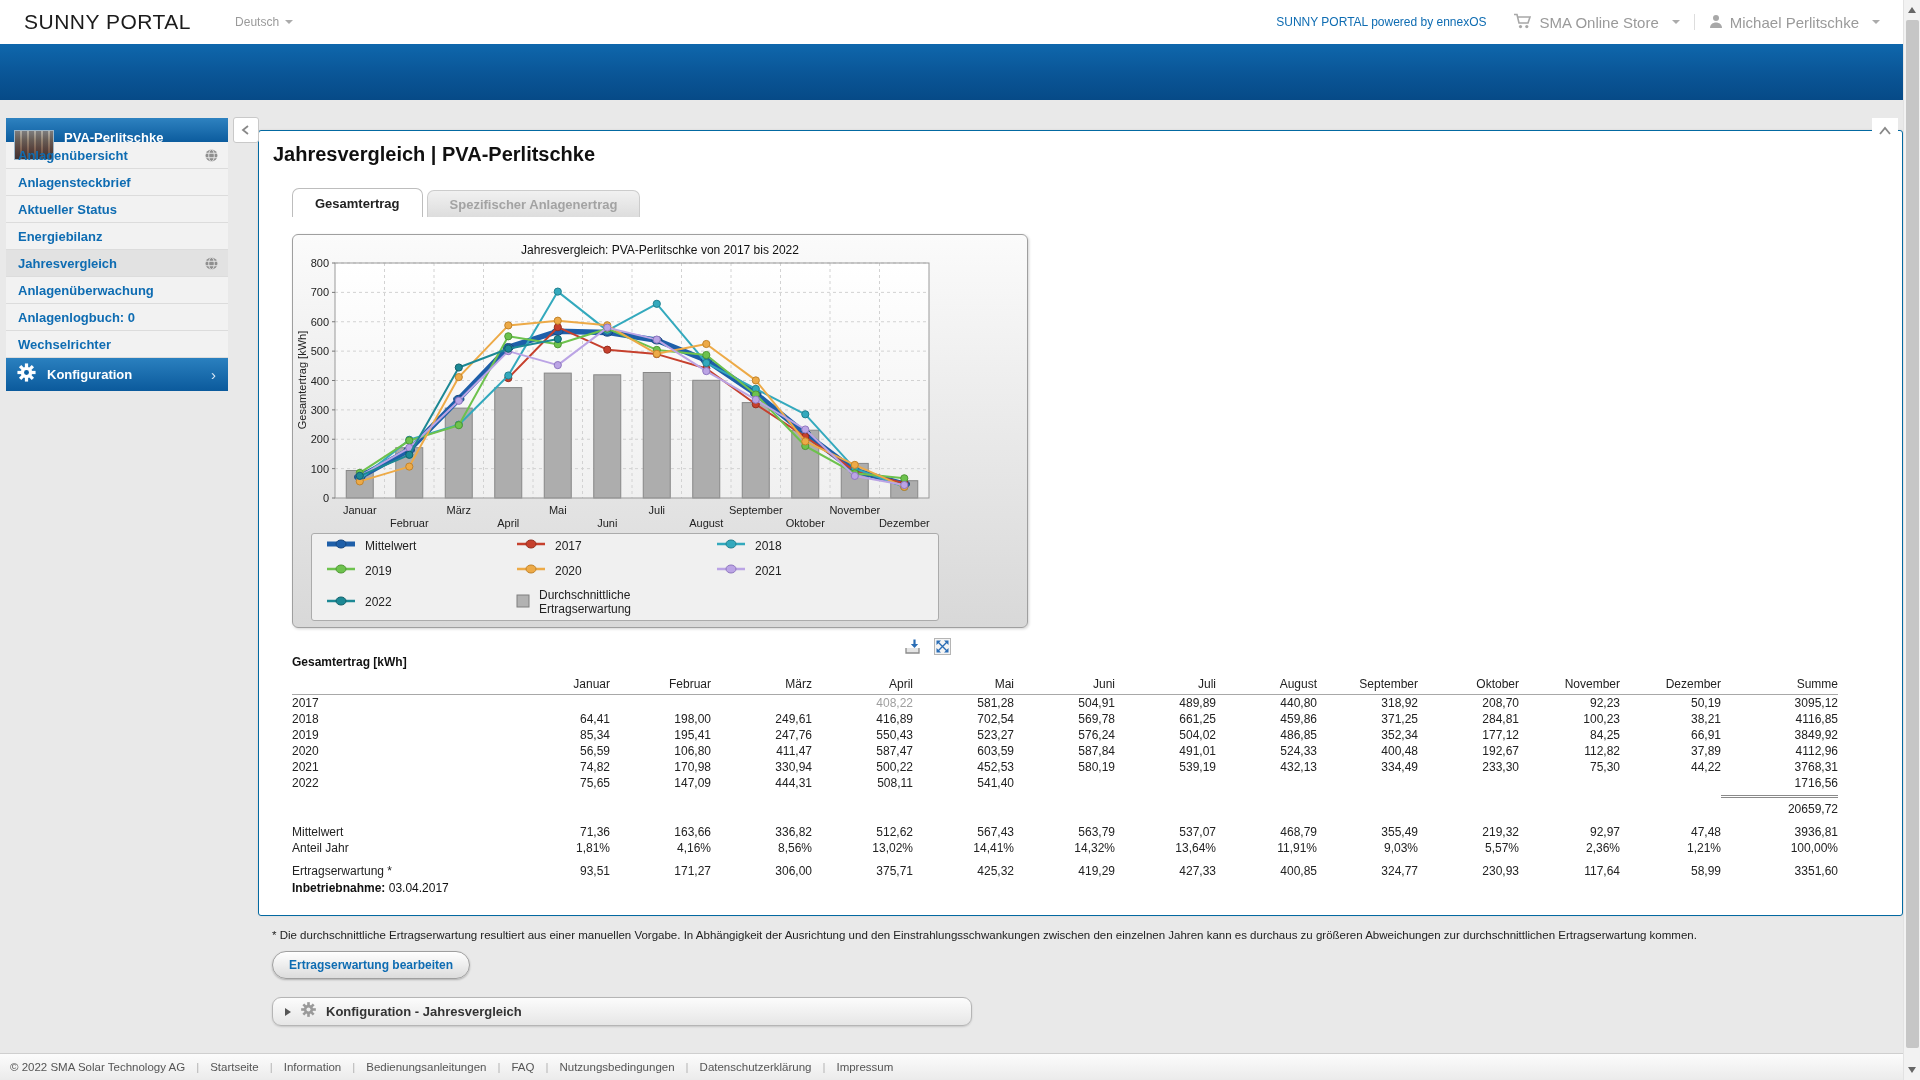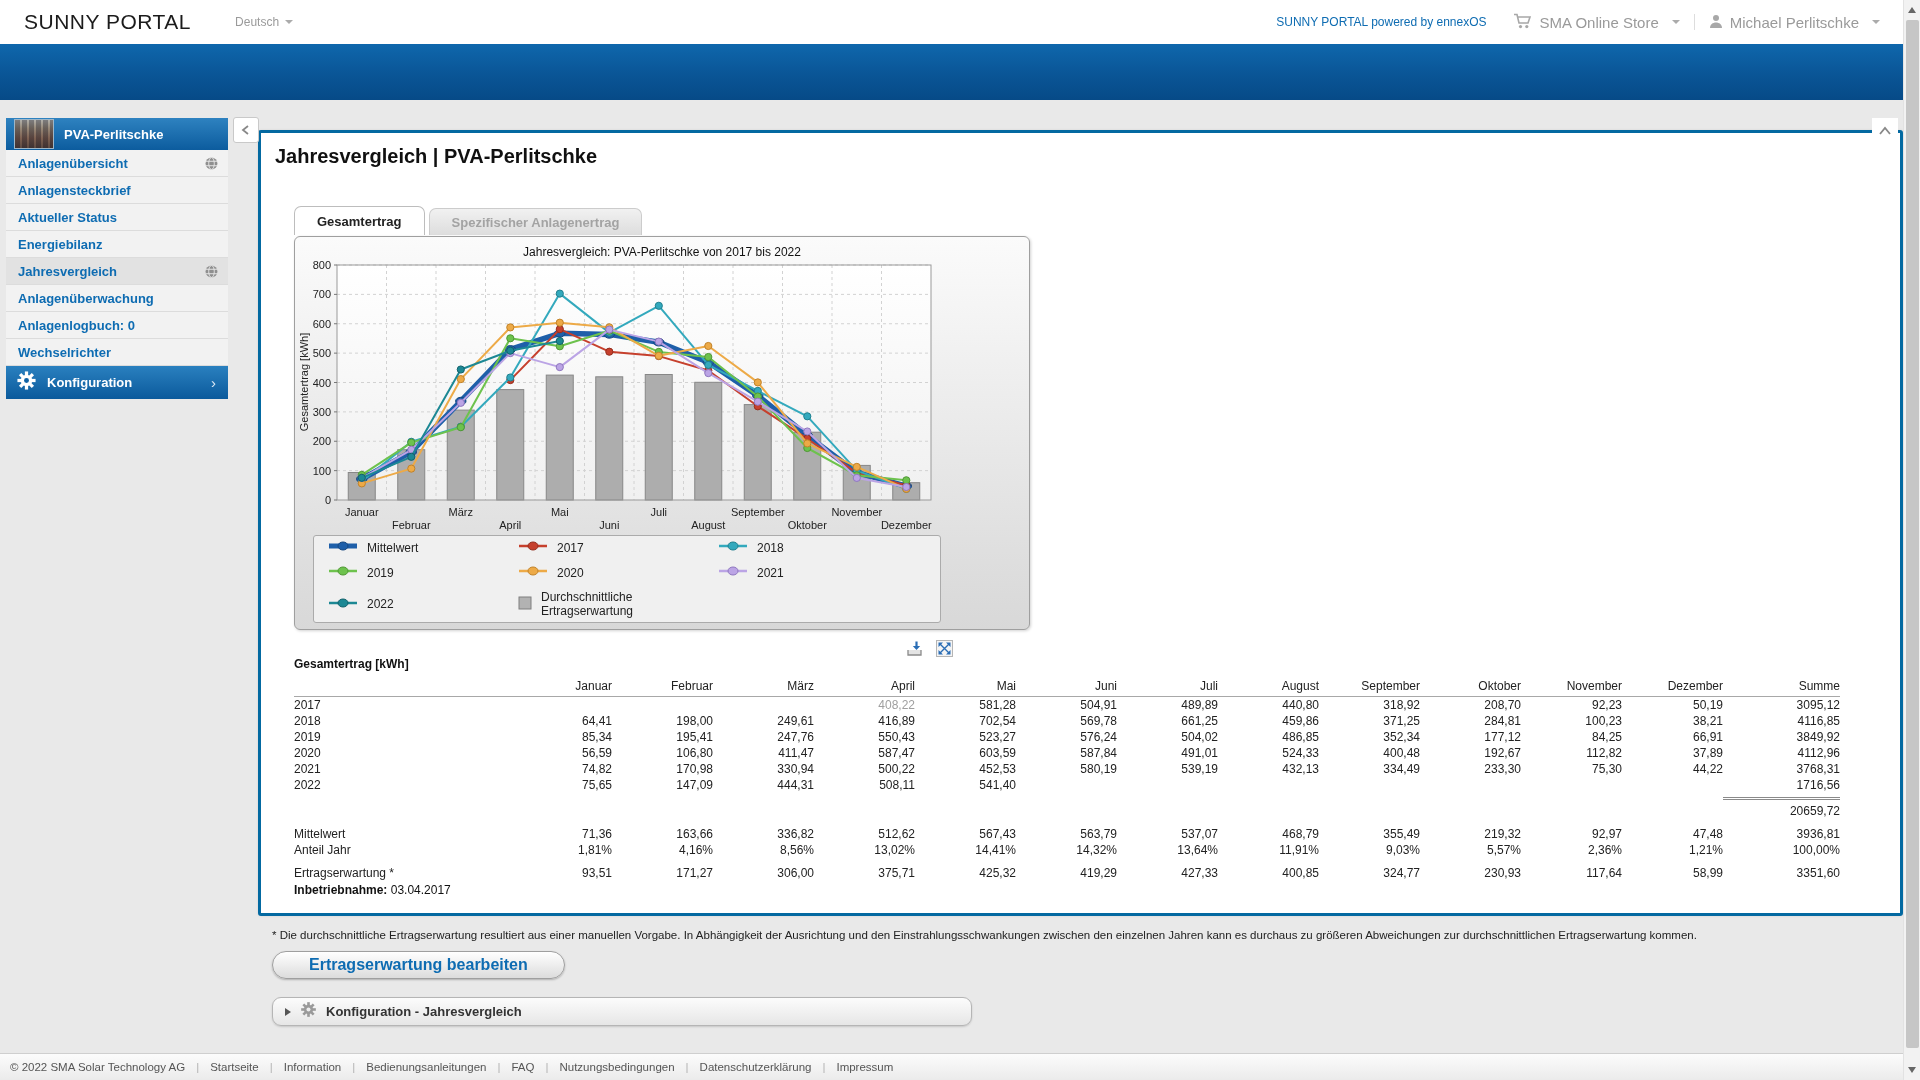--- a/index.html
+++ b/index.html
@@ -16,43 +16,43 @@
   .store, .user { color:#9a9a9a; font-size:15px; display:flex; align-items:center; gap:7px; cursor:pointer; }
   .store { margin-left:26px; }
   .tr-sep { width:1px; height:16px; background:#ddd; margin:0 14px; }
 
   
   .banner { position:absolute; top:44px; left:0; width:1920px; height:56px;
             background:linear-gradient(180deg,#0f67ac 0%,#0a5596 55%,#064a87 100%); }
 
   
   .sidebar { position:absolute; left:6px; top:118px; width:222px; }
-  .side-head { height:32px; background:linear-gradient(180deg,#2e82c0,#0c5c9e); display:flex; align-items:center; gap:10px; padding:0 8px; }
+  .side-head { height:24px; background:linear-gradient(180deg,#2e82c0,#0c5c9e); display:flex; align-items:flex-start; gap:10px; padding:12px 8px; }
   .side-photo { width:40px; height:30px; border:1px solid #9db6c8; flex:none;
     background-image:
       repeating-linear-gradient(90deg, rgba(25,35,60,.45) 0 5px, rgba(90,110,140,.25) 5px 7px),
       linear-gradient(180deg,#cfc6b4 0%,#a98f6f 30%,#8a5c3e 65%,#5f3e2a 100%); }
   .side-name { color:#fff; font-weight:bold; font-size:13px; }
   .side-item { height:27px; background:#f2f2f2; border-bottom:1px solid #dcdcdc; display:flex; align-items:center; padding:0 10px 0 12px; cursor:pointer; }
   .side-item.selected { background:#e2e2e2; }
   .side-item .lbl { color:#0e6cb2; font-weight:bold; font-size:13px; flex:1; }
   .globe { display:flex; align-items:center; }
   .side-config { height:33px; background:linear-gradient(180deg,#2a80bf,#0b5a9c); display:flex; align-items:center; color:#fff; padding:0 12px 0 10px; cursor:pointer; }
   .side-config .lbl { font-weight:bold; font-size:13px; margin-left:10px; }
   .side-config .chev { margin-left:auto; font-size:15px; color:#dce9f5; }
 
   
-  .panel { position:absolute; left:258px; top:130px; width:1645px; height:786px; background:#fff; border:3px solid #0369a1; border-radius:3px; box-shadow:0 0 3px rgba(0,0,0,.08); }
+  .panel { position:absolute; left:258px; top:130px; width:1645px; height:786px; background:#fff; border:1px solid #0369a1; border-radius:3px; box-shadow:0 0 3px rgba(0,0,0,.08); }
   .collapse-left { position:absolute; left:233px; top:117px; width:26px; height:26px; background:#fff; border:1px solid #c9c9c9; border-radius:3px; display:flex; align-items:center; justify-content:center; cursor:pointer; z-index:2; }
   .collapse-up { position:absolute; left:1872px; top:118px; width:26px; height:25px; background:#fff; display:flex; align-items:center; justify-content:center; cursor:pointer; z-index:2; }
 
   .page-title { position:absolute; left:14px; top:12px; font-size:20px; font-weight:bold; color:#101010; }
   .tabs { position:absolute; left:33px; top:57px; display:flex; gap:4px; align-items:flex-end; }
   .tab { height:29px; padding:0 22px; display:flex; align-items:center; border:1px solid #bdbdbd; border-bottom:none; border-radius:7px 7px 0 0; font-size:13px; font-weight:bold; cursor:pointer; }
-  .tab.active { background:#fff; color:#222;margin-top:16px; }
+  .tab.active { background:#fff; color:#222; }
   .tab.inactive { background:linear-gradient(#f1f1f1,#ddd); color:#a3a3a3; border-color:#ccc; height:27px; }
 
   
   .chart-box { position:absolute; left:33px; top:103px; width:736px; height:394px; border:1px solid #9f9f9f; border-radius:6px;
                background:linear-gradient(180deg,#fbfbfb,#d8d8d8); box-shadow:1px 1px 3px rgba(0,0,0,.18); }
   .chart-title { position:absolute; top:8px; width:100%; text-align:center; font-size:12px; color:#111; }
   .chart-svg-wrap { position:absolute; top:22px; left:0; }
   svg text { font-family:"Liberation Sans", sans-serif; }
   .legend { position:absolute; left:18px; top:298px; width:628px; height:88px; background:#f0f0f0; border:1px solid #ababab; border-radius:3px;
             display:grid; grid-template-columns:190px 200px 1fr; align-content:center; row-gap:10px; padding-left:14px; }
@@ -69,22 +69,22 @@
   th.lbl { text-align:left; }
   td { text-align:right; padding:1px 0; height:15px; }
   td.lbl { text-align:left; }
   td.muted { color:#9f9f9f; }
   tr.total td.grand { border-top:3px double #8a8a8a; padding-top:4px; }
   .commissioning { margin-top:2px; font-size:12px; color:#111; }
   .commissioning b { font-weight:bold; }
 
   
   .footnote { position:absolute; left:272px; top:929px; width:1580px; font-size:11.5px; color:#222; }
-  .edit-btn { position:absolute; left:272px; top:951px; height:28px; padding:0 36px; border:1px solid #9f9f9f; border-radius:14px;
-              background:linear-gradient(#ffffff,#dcdcdc); color:#0e6cb2; font-weight:bold; font-size:16px; display:flex; align-items:center; cursor:pointer;
+  .edit-btn { position:absolute; left:272px; top:951px; height:28px; padding:0 16px; border:1px solid #9f9f9f; border-radius:14px;
+              background:linear-gradient(#ffffff,#dcdcdc); color:#0e6cb2; font-weight:bold; font-size:12px; display:flex; align-items:center; cursor:pointer;
               box-shadow:0 1px 2px rgba(0,0,0,.25); }
   .accordion { position:absolute; left:272px; top:997px; width:700px; height:29px; border:1px solid #b5b5b5; border-radius:9px;
                background:linear-gradient(#fcfcfc,#e6e6e6); display:flex; align-items:center; gap:9px; padding:0 12px; cursor:pointer;
                box-shadow:0 1px 2px rgba(0,0,0,.15); }
   .acc-arrow { width:0; height:0; border-left:6px solid #555; border-top:4px solid transparent; border-bottom:4px solid transparent; }
   .acc-label { font-weight:bold; font-size:13px; color:#333; }
 
   
   .footer { position:absolute; left:0; top:1053px; width:1920px; height:27px; background:linear-gradient(#fcfcfc,#ebebeb);
             border-top:1px solid #cfcfcf; display:flex; align-items:center; font-size:11.5px; color:#555; padding-left:10px; }

